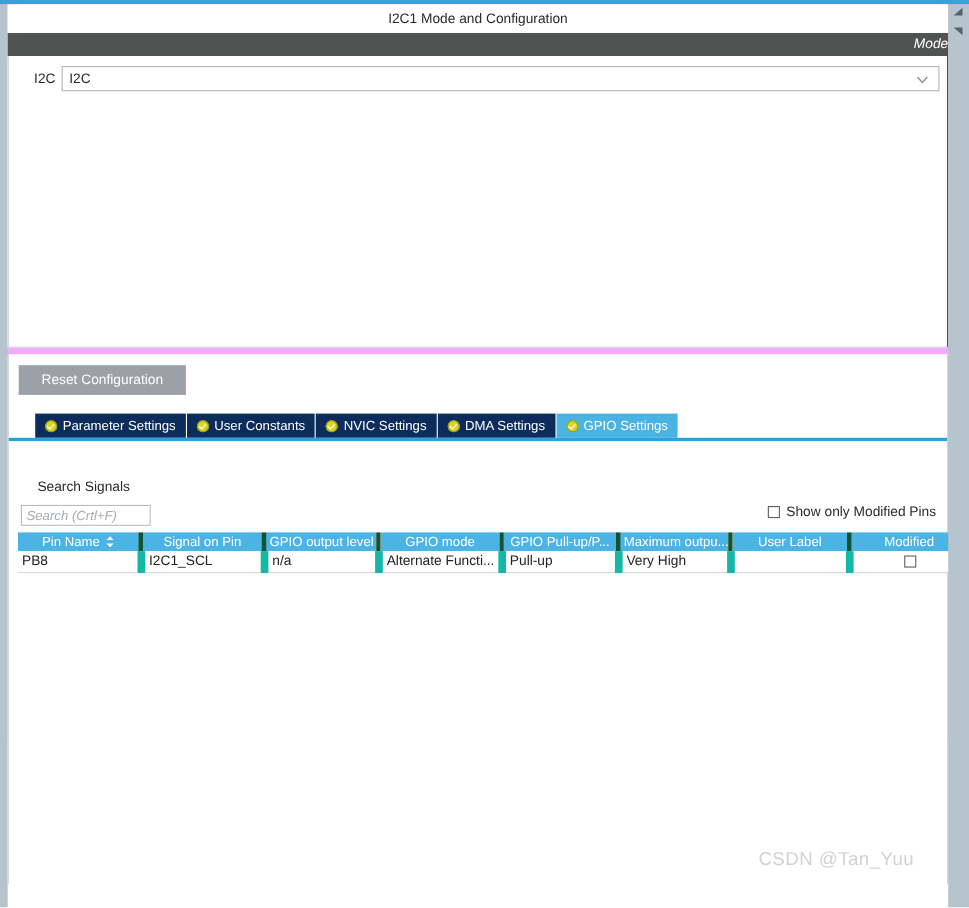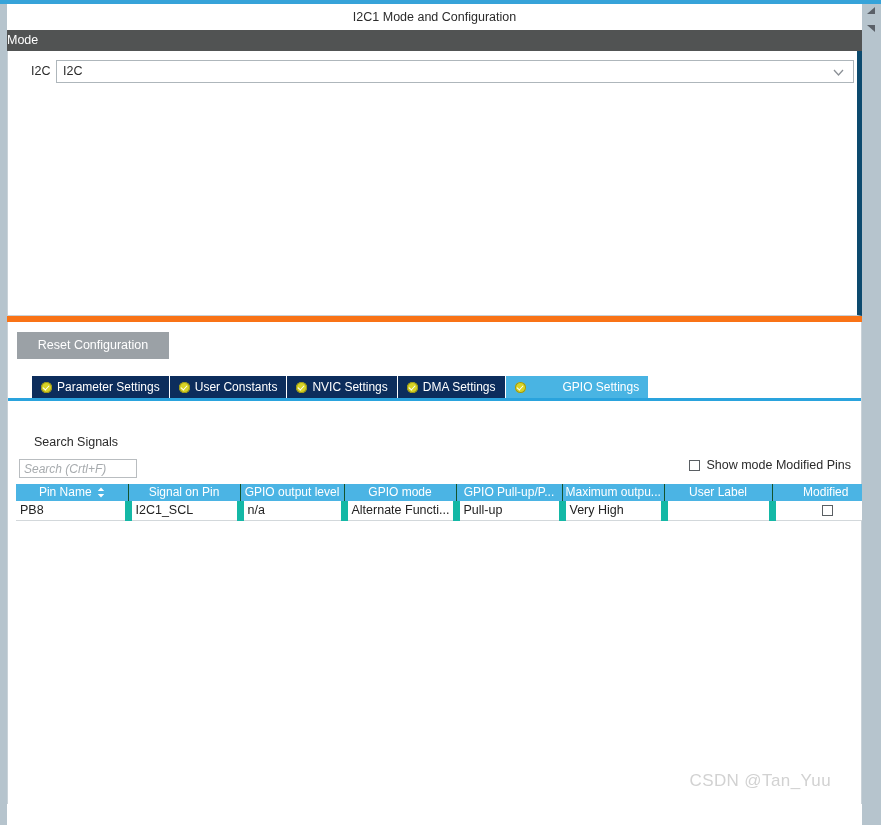--- a/index.html
+++ b/index.html
@@ -15,21 +15,21 @@
     color: #1a1a1a;
     overflow: hidden;
     position: relative;
   }
 
   #app {
     position: absolute;
     left: 0; top: 0;
     width: 881px;
     height: 671px;
-    background: #f97316;
+    background: #f0abfc;
     box-sizing: border-box;
   }
 
   
   .top-accent {
     position: absolute;
     left: 0; top: 0;
     width: 881px;
     height: 4px;
     background: #36a3d9;
@@ -57,31 +57,32 @@
     height: 26px;
     line-height: 26px;
     text-align: center;
     font-size: 12.5px;
     color: #2b2b2b;
     background: #ffffff;
   }
   .section-bar {
     height: 21px;
     line-height: 21px;
-    text-align: left;
+    text-align: right;
     background: #515353;
     color: #ffffff;
     font-size: 12.5px;
+    font-style: italic;
   }
   .mode-body {
     position: relative;
     height: 265px;
     background: #ffffff;
     border-left: 1px solid #c9d2d8;
-    border-right: 5px solid #0c4a6e;
+    border-right: 1px solid #0c4a6e;
     border-bottom: 1px solid #c9d2d8;
     box-sizing: border-box;
   }
   .mode-row {
     position: absolute;
     left: 0; top: 9px;
     width: 100%;
     height: 24px;
   }
   .mode-label {
@@ -165,21 +166,20 @@
     color: #ffffff;
     font-size: 12px;
     display: flex;
     align-items: center;
     padding: 0 9px;
     box-sizing: border-box;
     white-space: nowrap;
   }
   .tab.active {
     background: #49b4e3;
-    gap: 32px;
   }
   .tab .ico {
     width: 11px;
     height: 11px;
     border-radius: 50%;
     background: #d9d425;
     margin-right: 5px;
     position: relative;
     flex: 0 0 auto;
     box-shadow: inset 0 0 0 1px #9a9618;
@@ -256,21 +256,21 @@
     table-layout: fixed;
   }
   .grid th {
     background: #4bb4e4;
     color: #ffffff;
     font-weight: normal;
     font-size: 12px;
     height: 17px;
     line-height: 17px;
     text-align: center;
-    border-right: 1px solid #14532d;
+    border-right: 4px solid #14532d;
     padding: 0 3px;
     overflow: hidden;
     white-space: nowrap;
     box-sizing: border-box;
   }
   .grid th:last-child { border-right: none; }
   .grid th .hdr {
     display: inline-block;
     position: relative;
   }
@@ -394,21 +394,21 @@
           </div>
         </div>
       </div>
       <div class="tab-underline"></div>
 
       <div class="search-label">Search Signals</div>
       <input class="search-input" type="text" placeholder="Search (Crtl+F)" style="">
 
       <div class="modified-filter">
         <span class="cbox"></span>
-        <span>Show mode Modified Pins</span>
+        <span>Show only Modified Pins</span>
       </div>
 
       <table class="grid">
         <colgroup>
           <col style="width:112px">
           <col style="width:112px">
           <col style="width:104px">
           <col style="width:112px">
           <col style="width:106px">
           <col style="width:102px">

